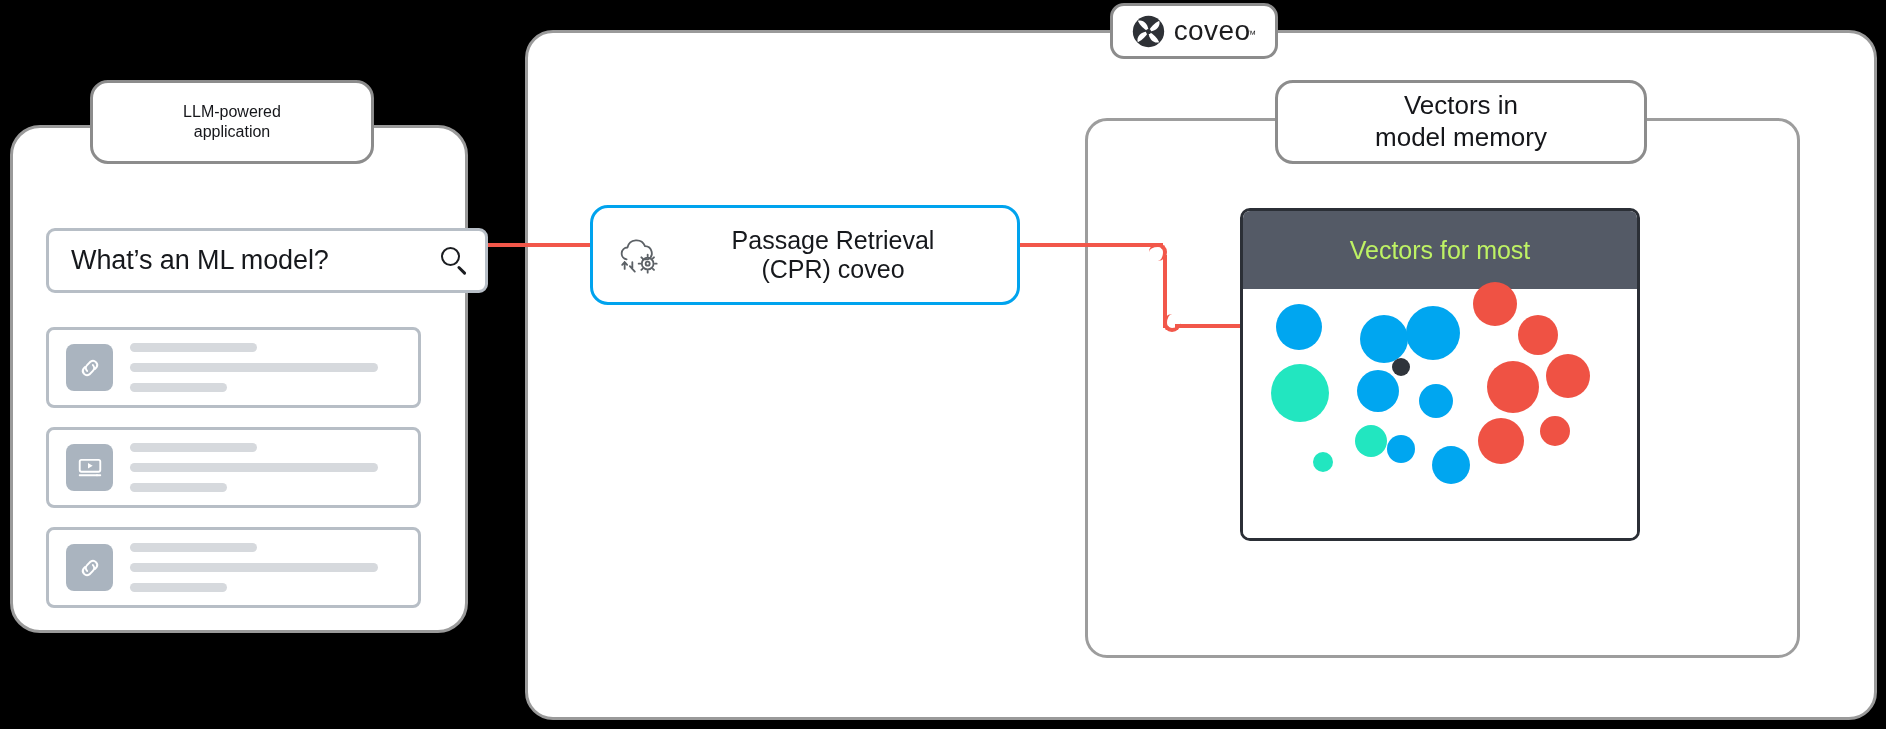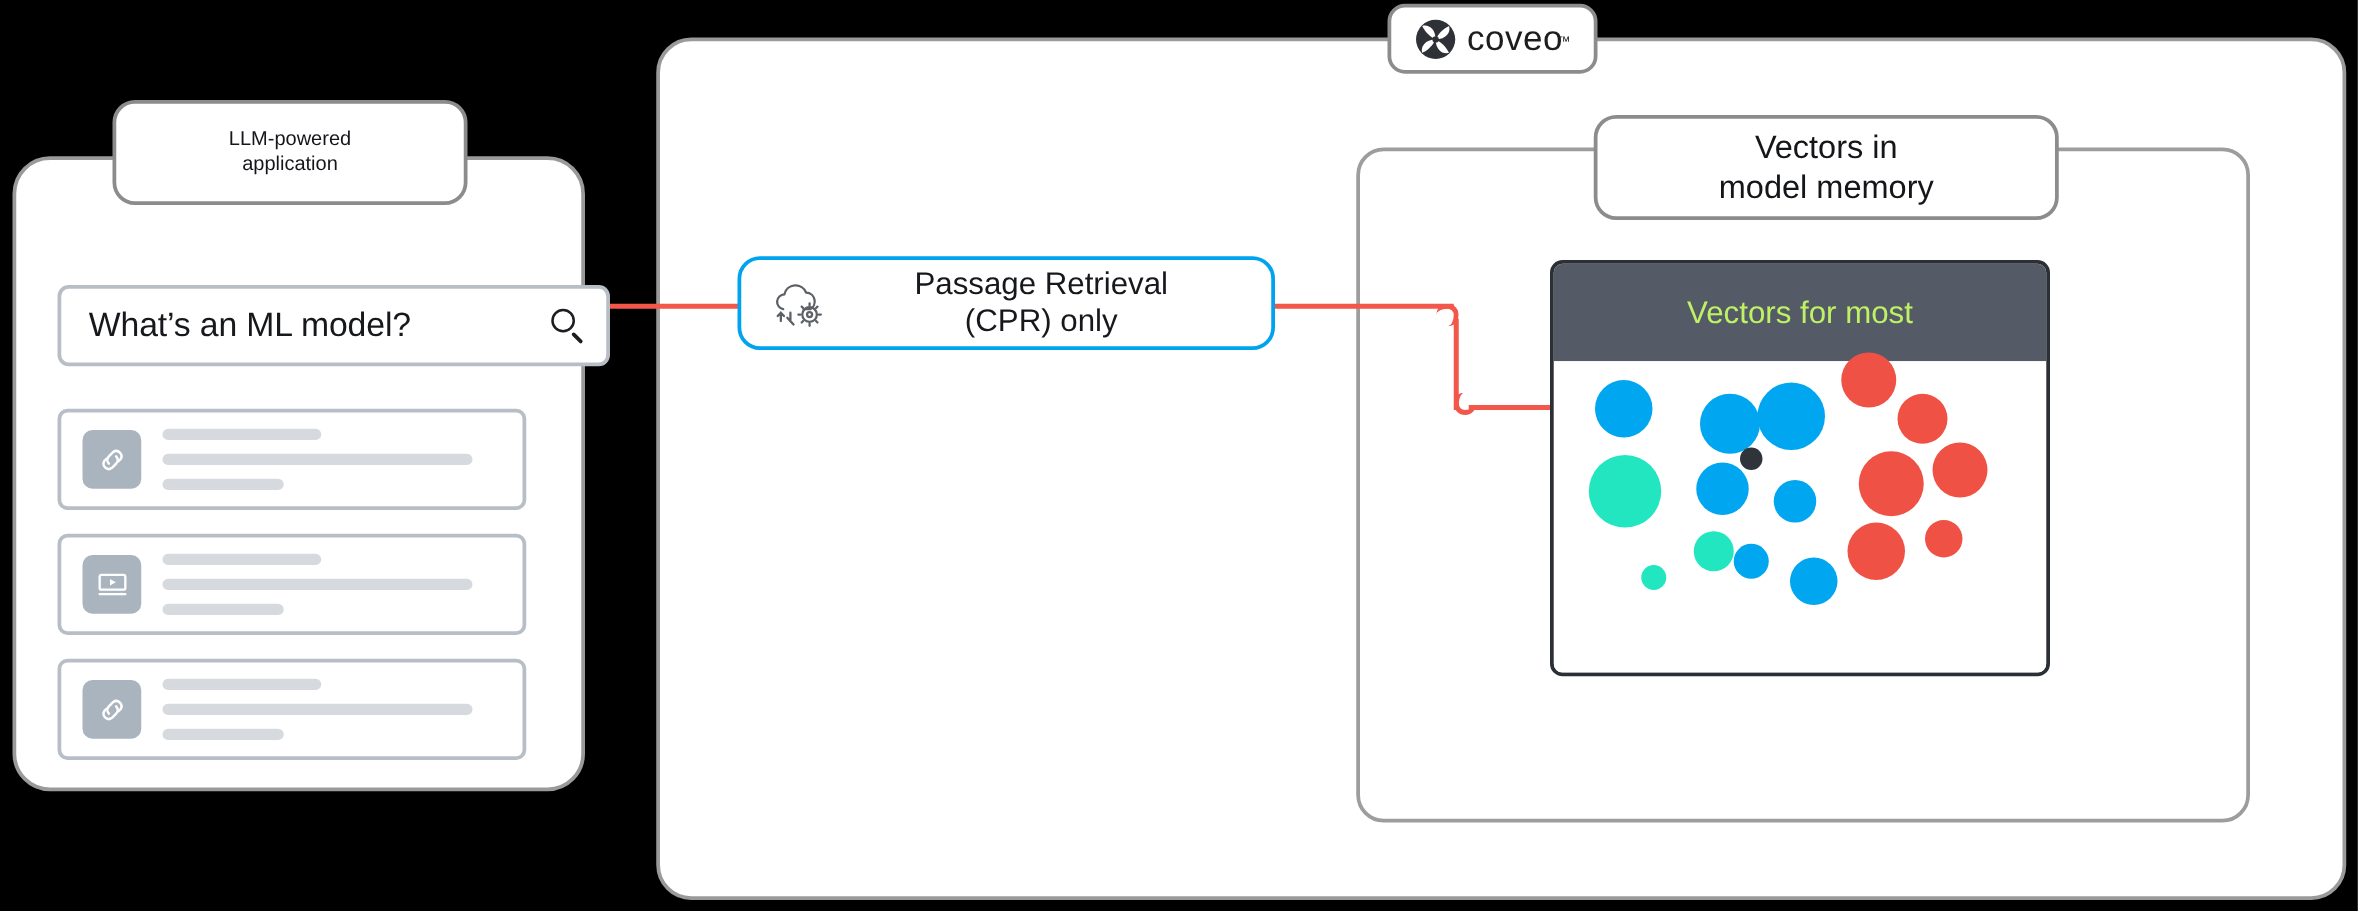--- a/index.html
+++ b/index.html
@@ -65,30 +65,30 @@
   
   #coveo-badge{
     left:1110px;top:3px;width:168px;height:56px;border-radius:14px;border-width:3px;
     display:flex;align-items:center;justify-content:center;gap:9px;
   }
   #coveo-word{font-size:28px;color:#1d1d1f;letter-spacing:.4px;font-weight:400;}
   #coveo-tm{font-size:11px;color:#1d1d1f;vertical-align:super;margin-left:-5px;align-self:flex-start;margin-top:14px;}
 
   
   #cpr-box{
-    position:absolute;left:590px;top:205px;width:430px;height:75px;
+    position:absolute;left:590px;top:205px;width:430px;height:100px;
     border:3px solid #00a3ee;border-radius:18px;background:#fff;box-sizing:border-box;
     display:flex;align-items:center;z-index:30;
   }
   #cpr-icon{width:62px;flex:0 0 62px;display:flex;align-items:center;justify-content:center;margin-left:16px;}
   #cpr-text{flex:1;text-align:center;font-size:25px;color:#16181c;line-height:1.18;padding-right:22px;}
 
   
   #vec-panel{left:1085px;top:118px;width:715px;height:540px;border-radius:22px;border-width:3px;border-color:#9d9d9d;}
-  #vec-label{left:1275px;top:92px;width:372px;height:84px;font-size:26px;}
+  #vec-label{left:1275px;top:80px;width:372px;height:84px;font-size:26px;}
 
   
   #vec-card{
     position:absolute;left:1240px;top:208px;width:400px;height:333px;
     border:3px solid #2b2f36;border-radius:10px;background:#fff;box-sizing:border-box;
     overflow:hidden;z-index:25;
   }
   #vec-card-head{
     height:78px;background:#545a66;display:flex;align-items:center;justify-content:center;
     text-align:center;color:#bef264;font-size:25px;line-height:1.2;
@@ -206,21 +206,21 @@
         <path d="M14 28.5a6.2 6.2 0 0 1 .9-12.3 9.6 9.6 0 0 1 18.3-1.4 7.3 7.3 0 0 1 3.3 13.7H31"></path>
         <path d="M12 38.5v-7M12 31.5l-2.6 2.8M12 31.5l2.6 2.8"></path>
         <path d="M20 31.5v7M20 38.5l-2.6-2.8M20 38.5l2.6 2.8"></path>
         <circle cx="36" cy="33" r="6.1"></circle>
           <circle cx="36" cy="33" r="2.1"></circle>
         <path d="M36 25.4v-1.8M36 42.4v-1.8M43.6 33h1.8M26.6 33h1.8M41.4 27.6l1.2-1.2M29.4 39.6l1.2-1.2M41.4 38.4l1.2 1.2M29.4 26.4l1.2 1.2"></path>
       </svg>
     </span>
     <span id="cpr-text">
       <span>Passage Retrieval</span><br>
-      <span>(CPR) only</span>
+      <span>(CPR) coveo</span>
     </span>
   </div>
 
   <div class="panel" id="vec-panel"></div>
 
   <div class="badge" id="vec-label">
     <span>
       <span>Vectors in</span><br>
       <span>model memory</span>
     </span>

